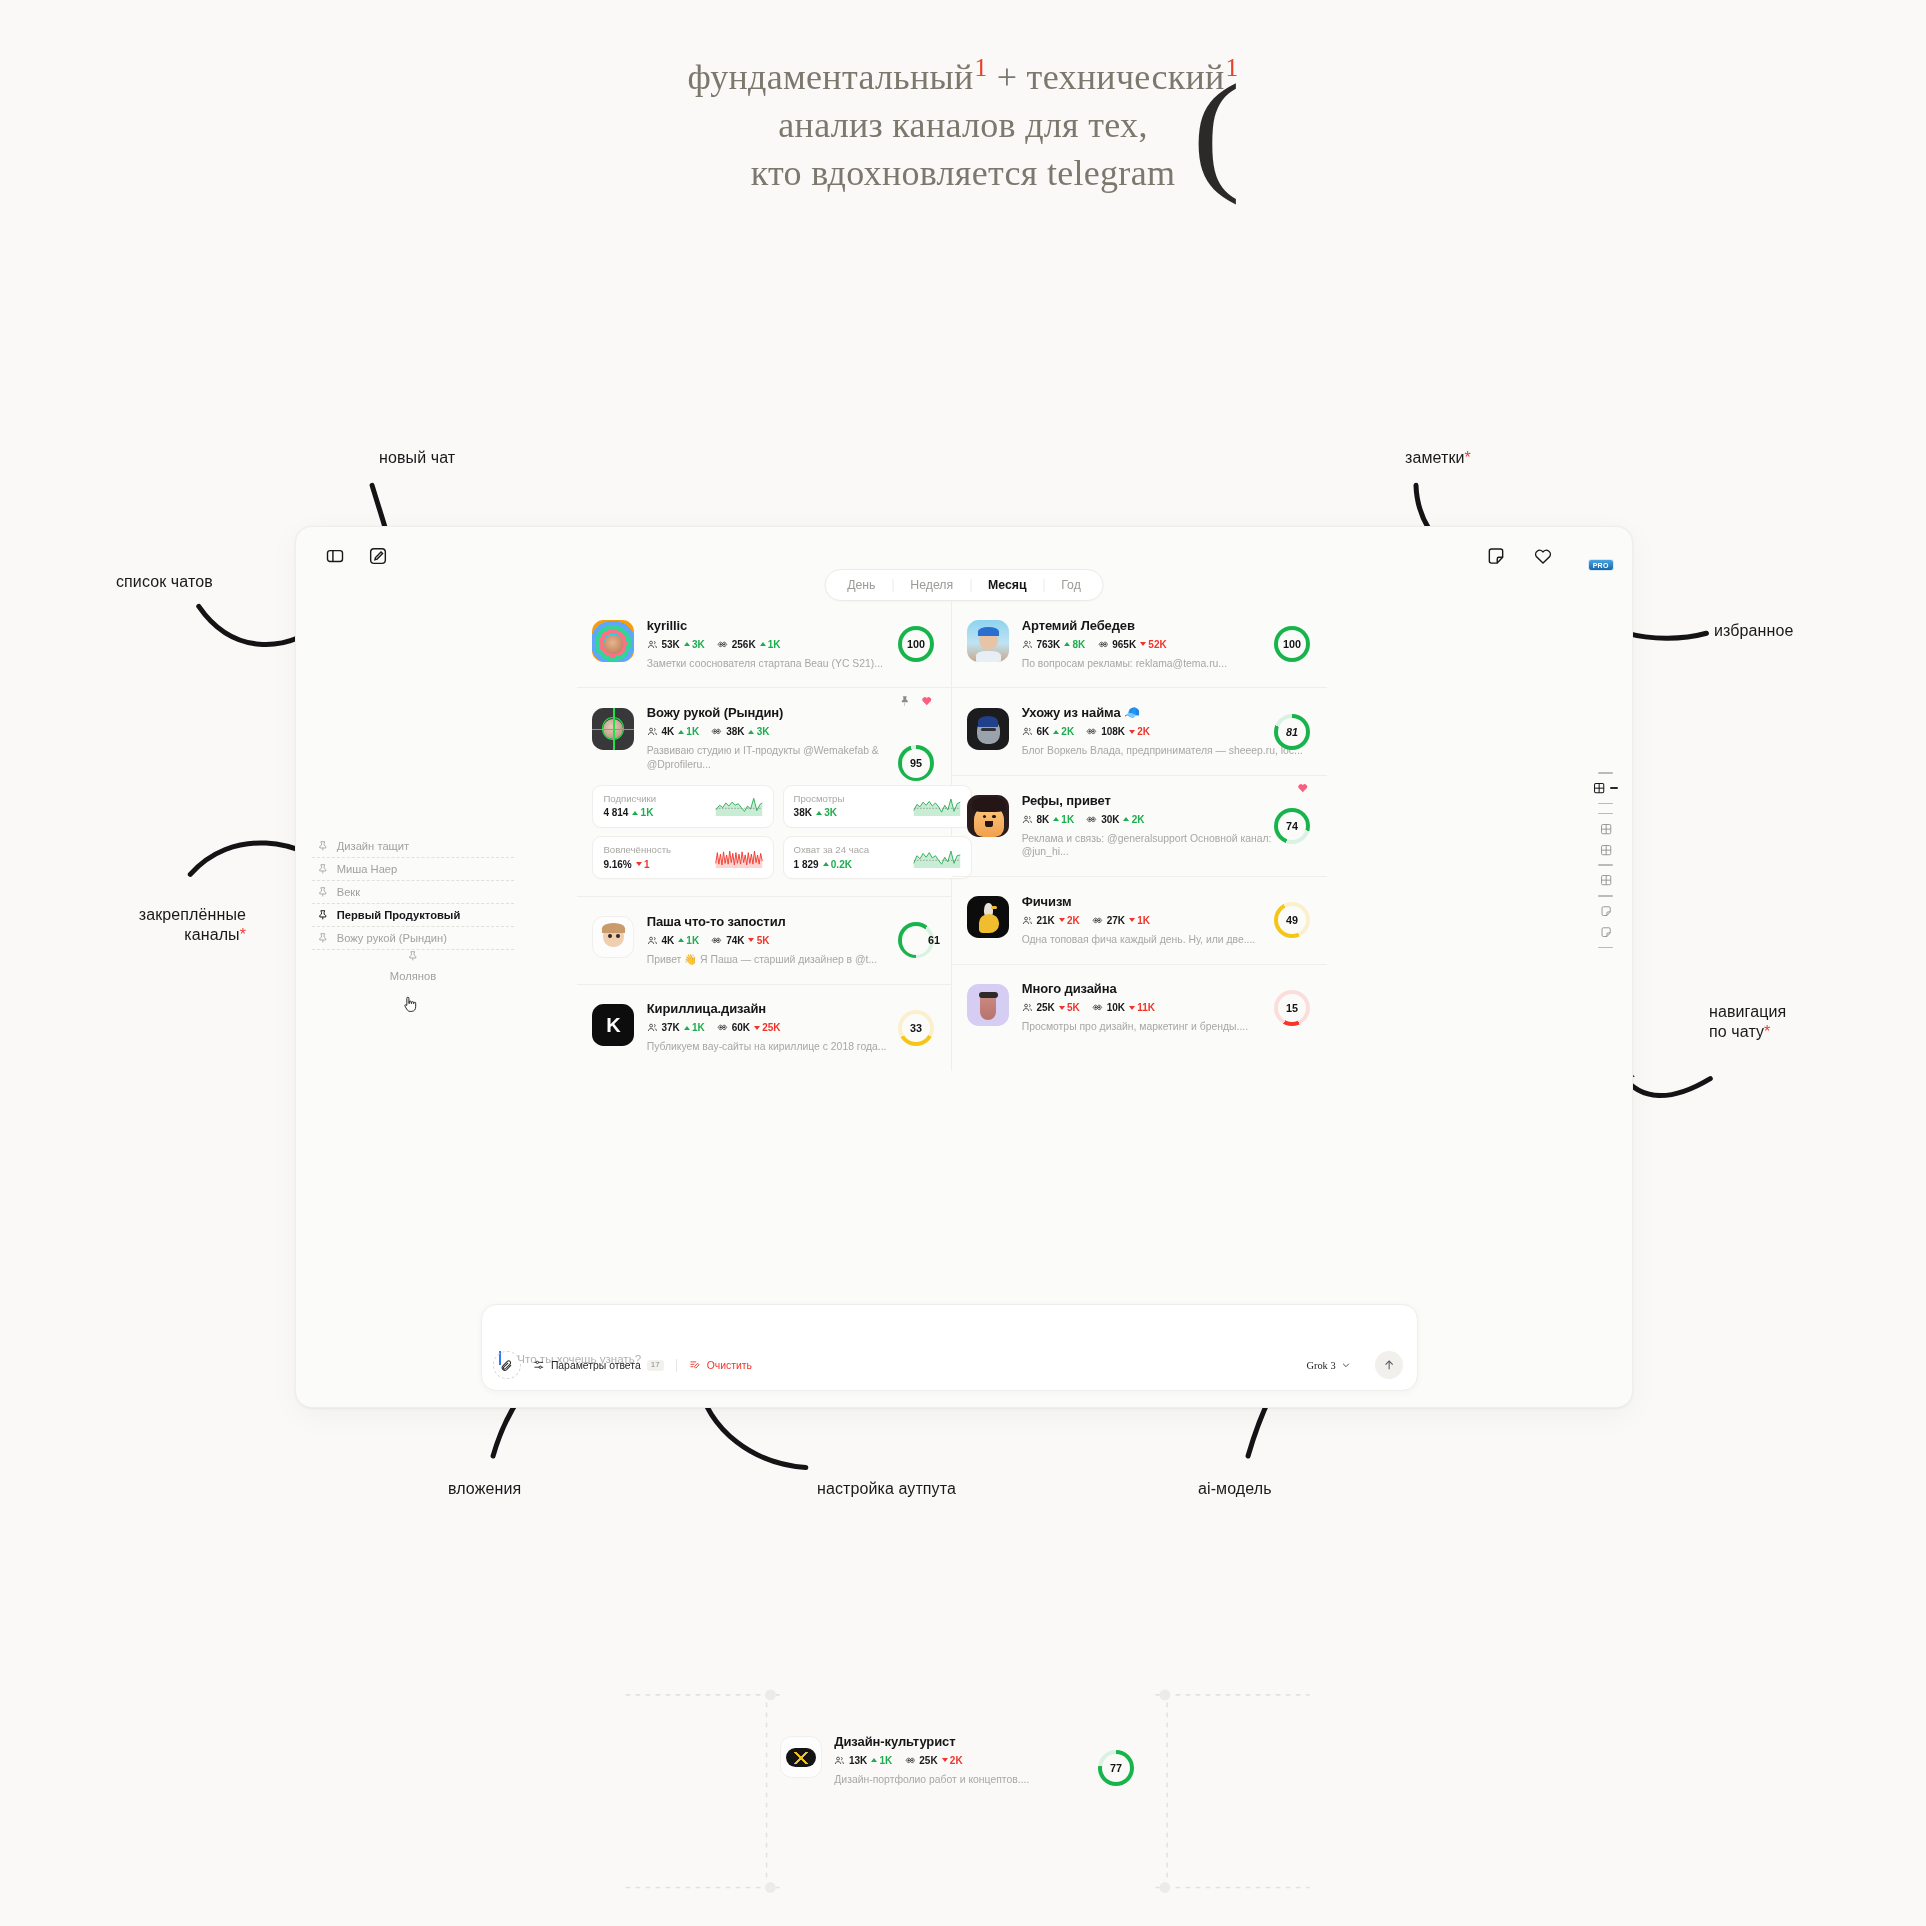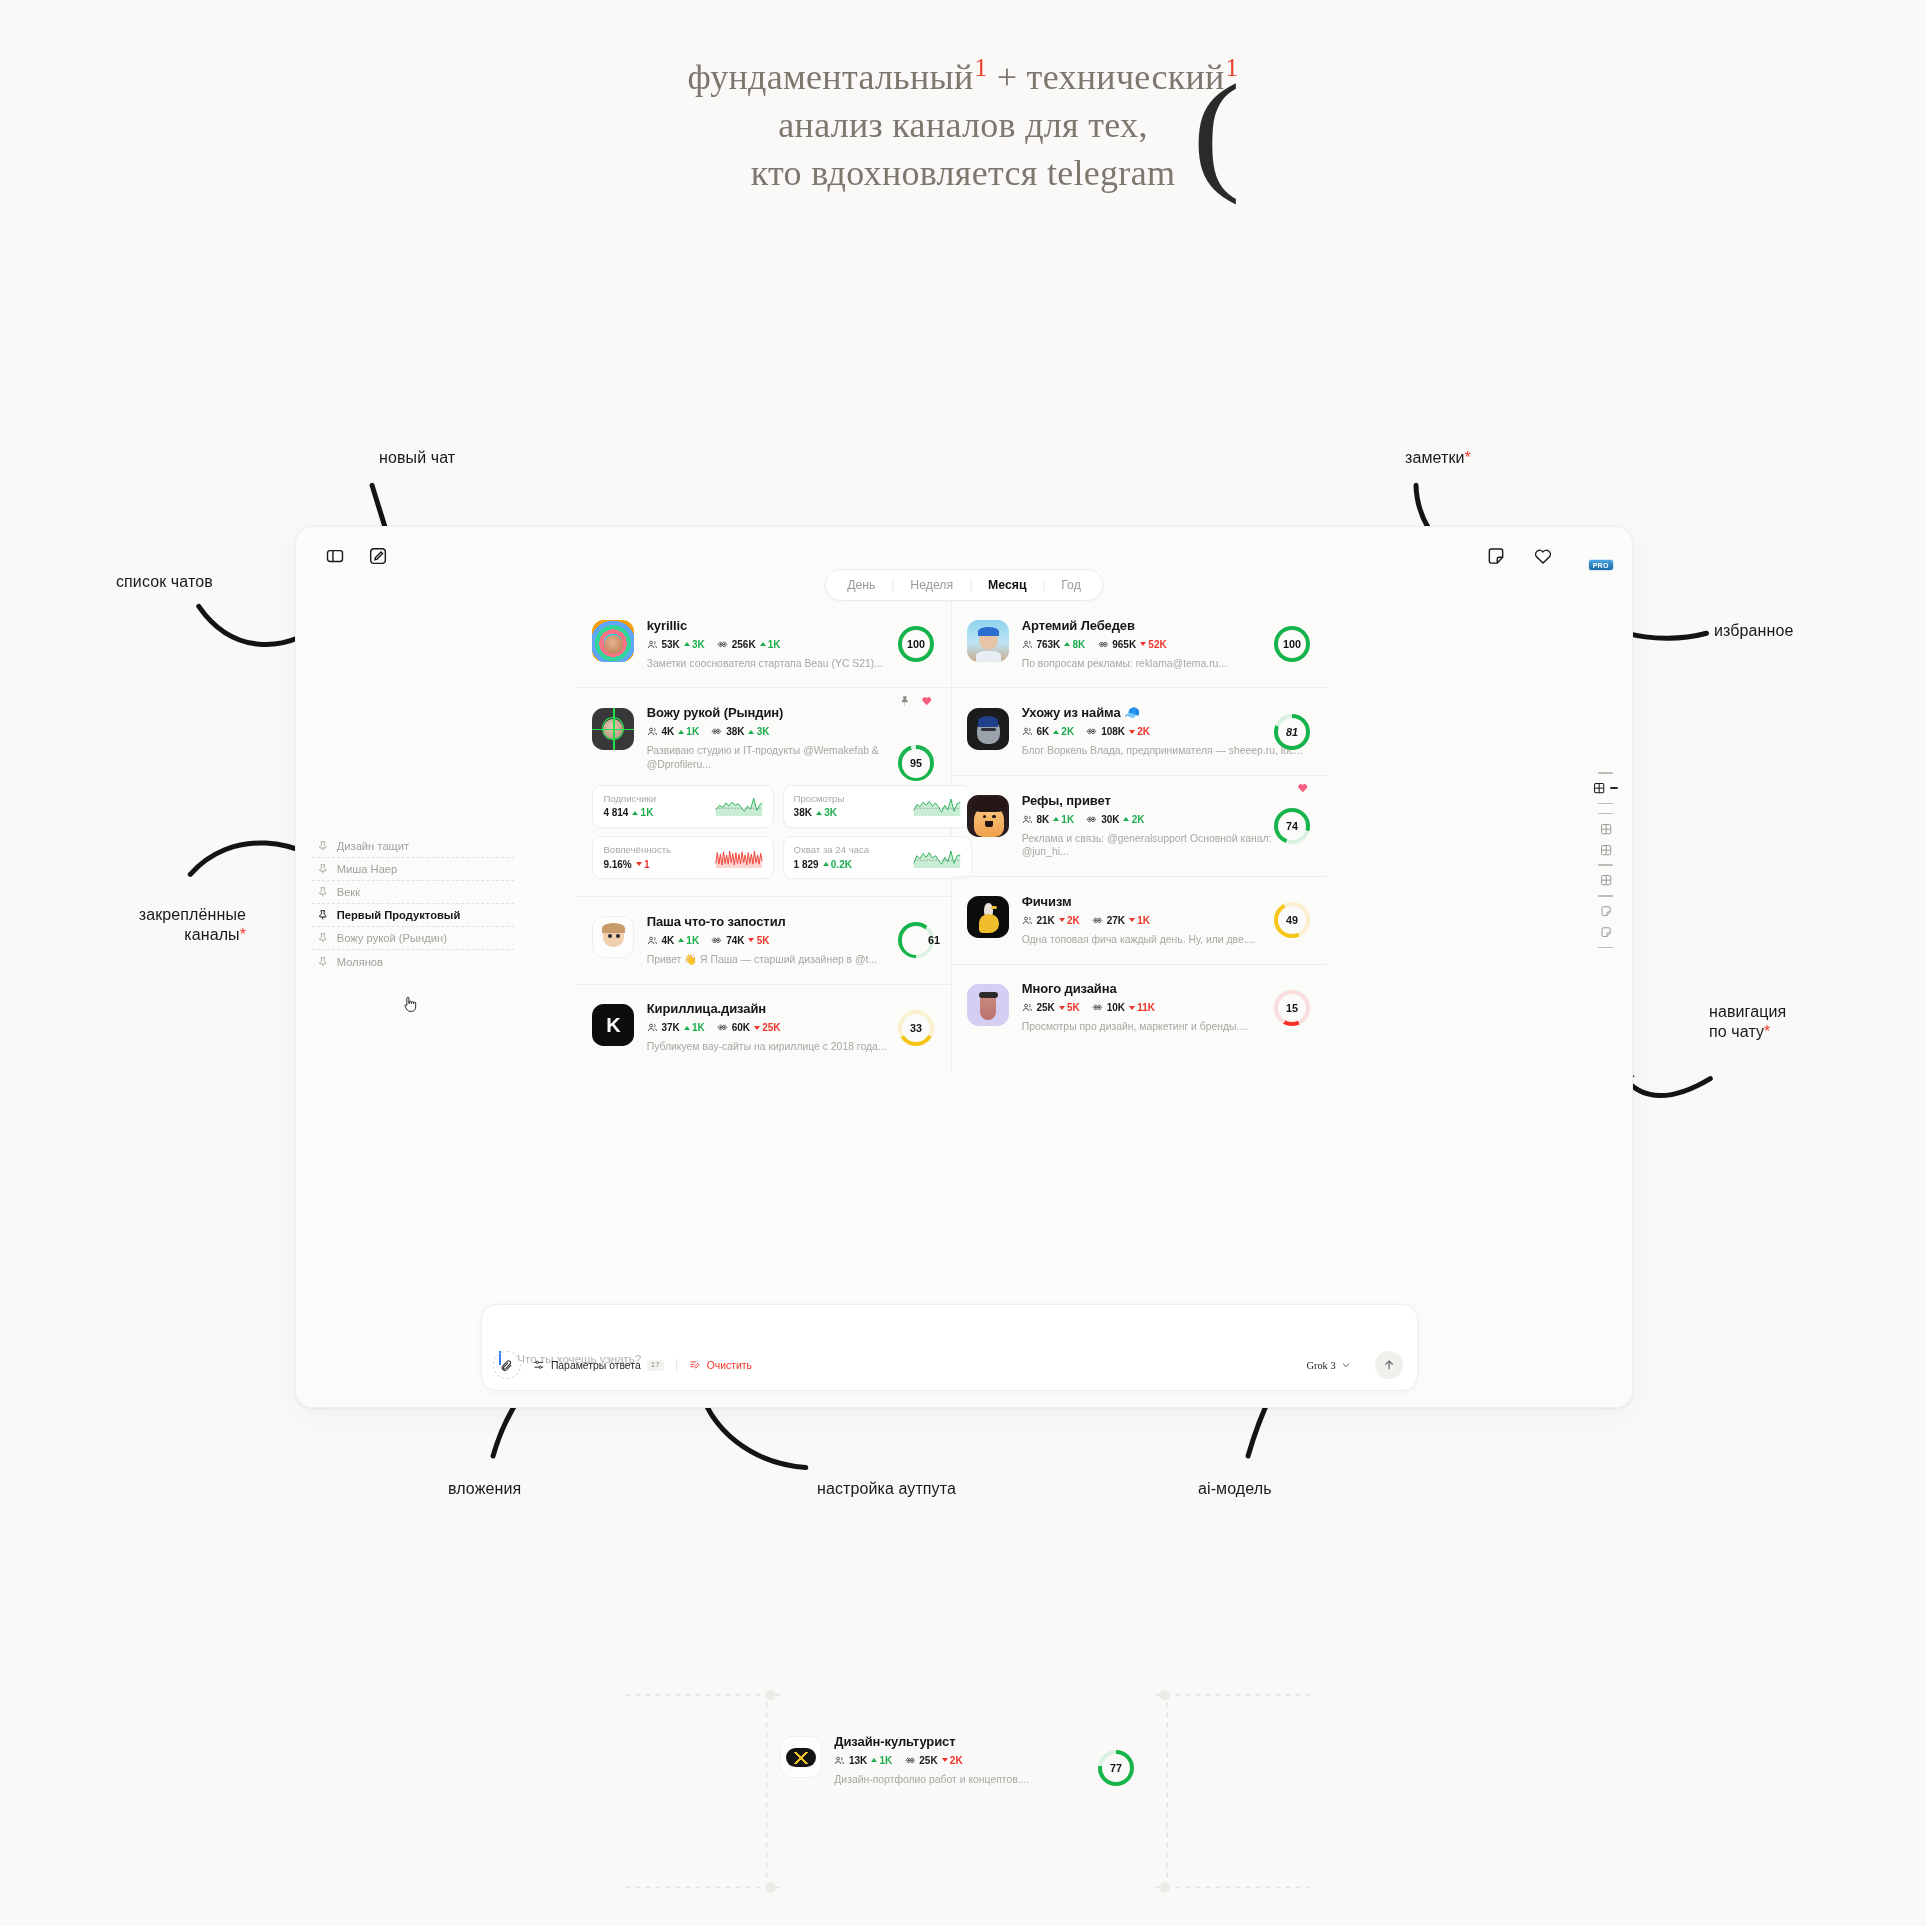--- a/index.html
+++ b/index.html
@@ -93,21 +93,21 @@
   .pinned {
     position: absolute; left: 16px; top: 308px; width: 202px;
   }
   .pin-item {
     display: flex; align-items: center; gap: 8.5px;
     height: 23px; padding: 0 4.6px;
     border-bottom: 0.8px dashed #e2e0dc;
     font-size: 11.2px; color: #a3a19d; cursor: pointer;
     white-space: nowrap;
   }
-  .pin-item:last-child { border-bottom: none; }
+  .pin-item:last-child { border-bottom: none; flex-direction: column; }
   .pin-item.active { color: #17161a; font-weight: 600; }
   .pin-ic { width: 11.6px; height: 11.6px; flex: 0 0 11.6px; color: #a3a19d; }
   .pin-item.active .pin-ic { color: #17161a; }
   .pin-ic svg { display:block; width:100%; height:100%; }
   .cursor-hand {
     position: absolute; left: 91px; top: 92px; width: 15.4px; height: 18.5px; color: #1b1a1c;
   }
 
   
   .grid {

